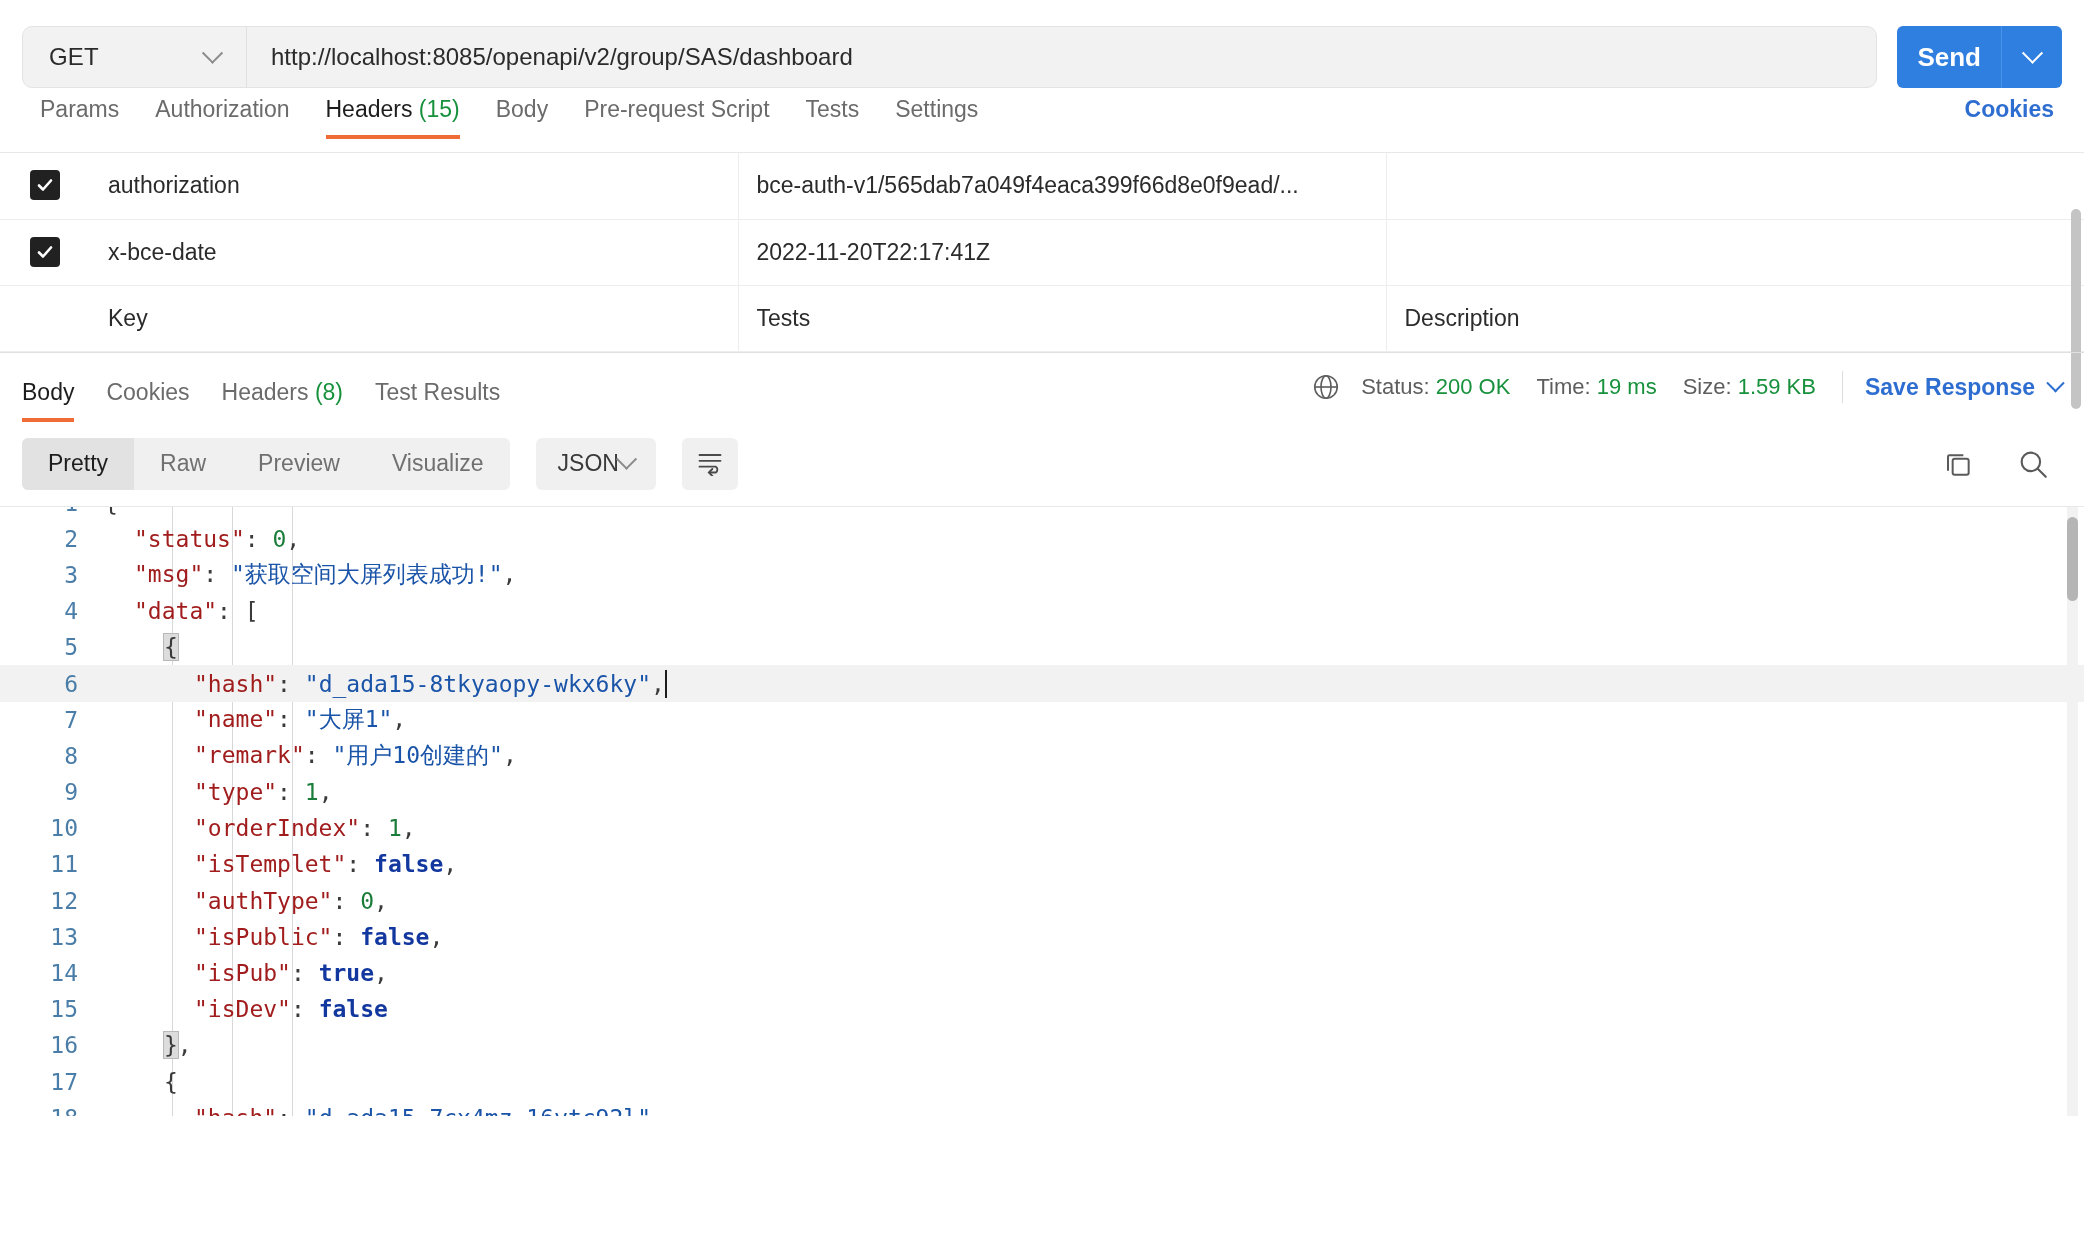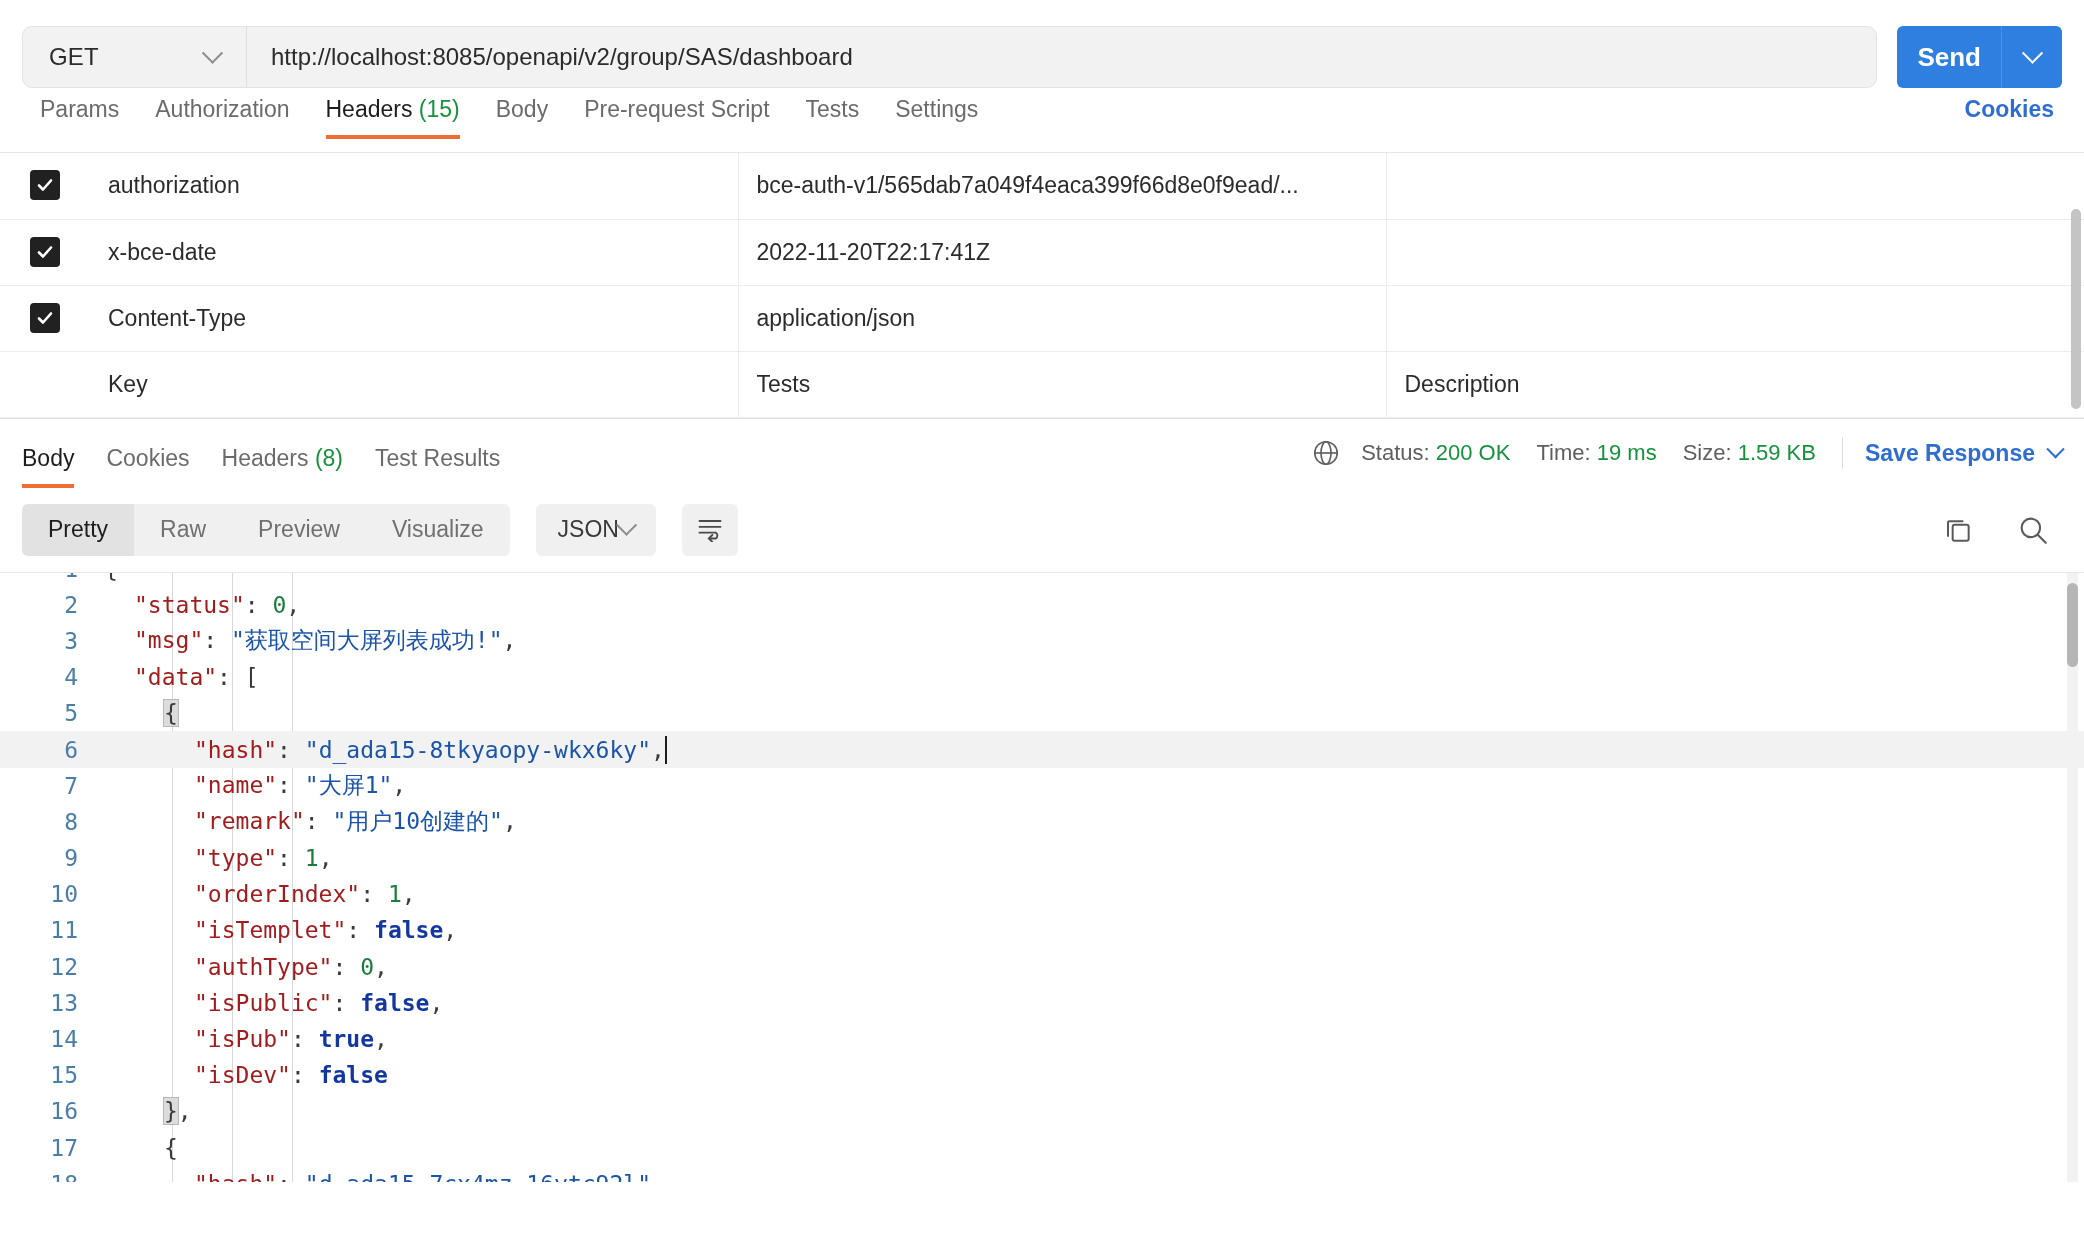--- a/index.html
+++ b/index.html
@@ -310,32 +310,20 @@
             <svg width="20" height="20" viewBox="0 0 20 20">
                 <path d="M4 10.5 L8 14.5 L16 5.5" stroke="#fff" stroke-width="2.6" fill="none" stroke-linecap="round" stroke-linejoin="round"></path>
               </svg>
           </span>
         </td>
         <td class="c-key">x-bce-date</td>
         <td class="c-val">2022-11-20T22:17:41Z</td>
         <td class="c-desc"></td>
       </tr>
       <tr>
-        <td class="c-check">
-          <span class="cb">
-            <svg width="20" height="20" viewBox="0 0 20 20">
-                <path d="M4 10.5 L8 14.5 L16 5.5" stroke="#fff" stroke-width="2.6" fill="none" stroke-linecap="round" stroke-linejoin="round"></path>
-              </svg>
-          </span>
-        </td>
-        <td class="c-key">Content-Type</td>
-        <td class="c-val">application/json</td>
-        <td class="c-desc"></td>
-      </tr>
-      <tr>
         <td class="c-check"></td>
         <td class="c-key ph">Key</td>
         <td class="c-val ph">Tests</td>
         <td class="c-desc ph">Description</td>
       </tr>
     </tbody>
   </table>
   <div class="tbl-scroll"></div>
 </div>
 

